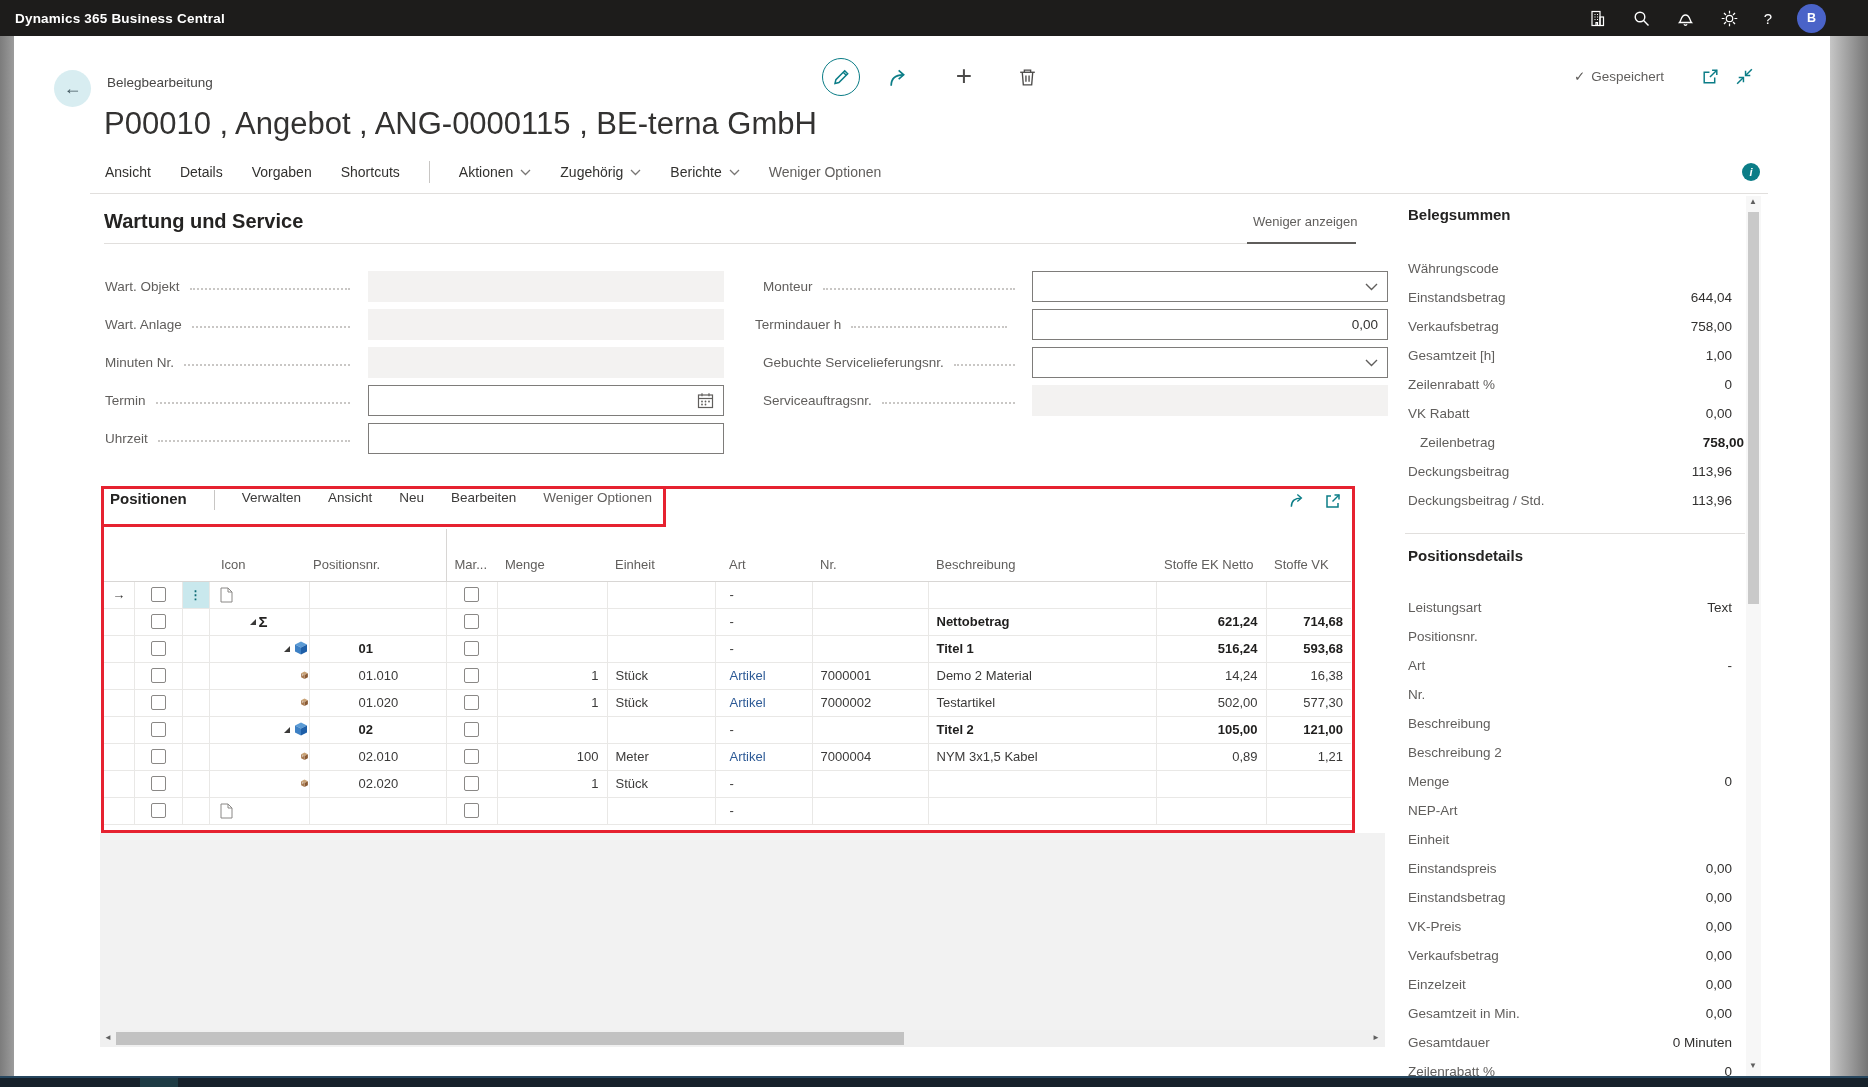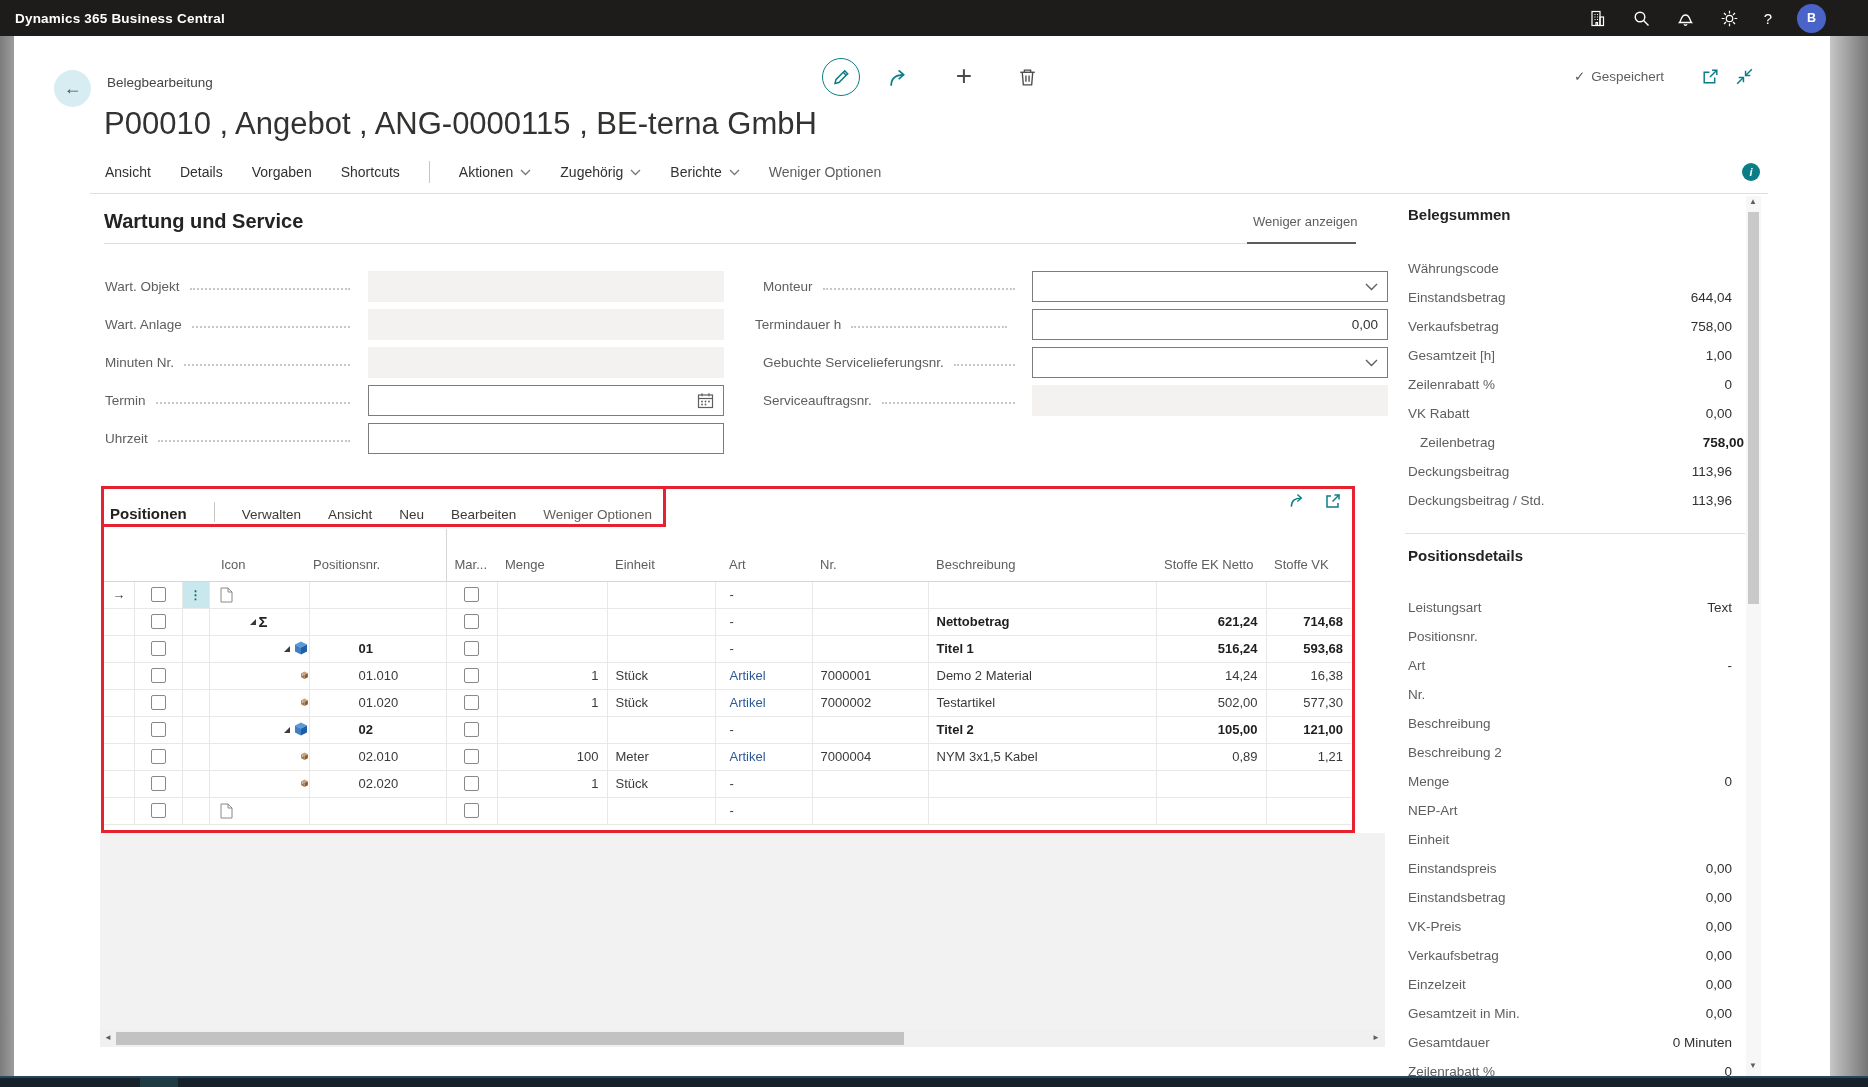--- a/index.html
+++ b/index.html
@@ -40,21 +40,21 @@
   .showless{left:1253px;top:214px;font-size:13px;color:#605e5c;cursor:pointer;}
   .lbl{display:flex;padding-top:7px;font-size:13.5px;color:#605e5c;}
   .lbl .t{line-height:17px;white-space:nowrap;}
   .leader{flex:1;height:10px;border-bottom:2px dotted #c9c7c5;margin:0 10px;}
   .inp{height:31px;box-sizing:border-box;display:flex;align-items:center;padding:0 9px;font-size:13.5px;
        color:#323130;background:#fff;border:1px solid #7e7c7a;}
   .inp.dis{background:#f3f2f1;border:none;}
   .fill{flex:1;}
   
   .redbox{border:3px solid #e62230;box-sizing:border-box;pointer-events:none;z-index:5;}
-  .ptoolbar{left:110px;top:490px;height:32px;display:flex;align-items:flex-end;gap:27px;font-size:13.5px;color:#3b3a39;}
+  .ptoolbar{left:110px;top:490px;height:32px;display:flex;align-items:flex-start;gap:27px;font-size:13.5px;color:#3b3a39;}
   .ptitle{font-size:15px;font-weight:700;color:#242322;}
   .tsep{width:1px;height:20px;background:#c8c6c4;}
   table.pgrid{border-collapse:collapse;table-layout:fixed;width:1247px;font-size:13px;color:#3b3a39;background:#fff;}
   .pgrid th{font-weight:400;color:#605e5c;text-align:left;vertical-align:bottom;height:52px;box-sizing:border-box;
             padding:0 8px 9px 8px;border-bottom:1px solid #d8d6d4;white-space:nowrap;overflow:hidden;}
   .pgrid td{border-right:1px solid #e9e8e6;border-bottom:1px solid #e9e8e6;height:27px;box-sizing:border-box;
             padding:0 8px;white-space:nowrap;overflow:hidden;}
   .pgrid td:last-child{border-right:none;}
   .c-num,.th-num{text-align:right;}
   .c-pos{padding-left:49px !important;}

